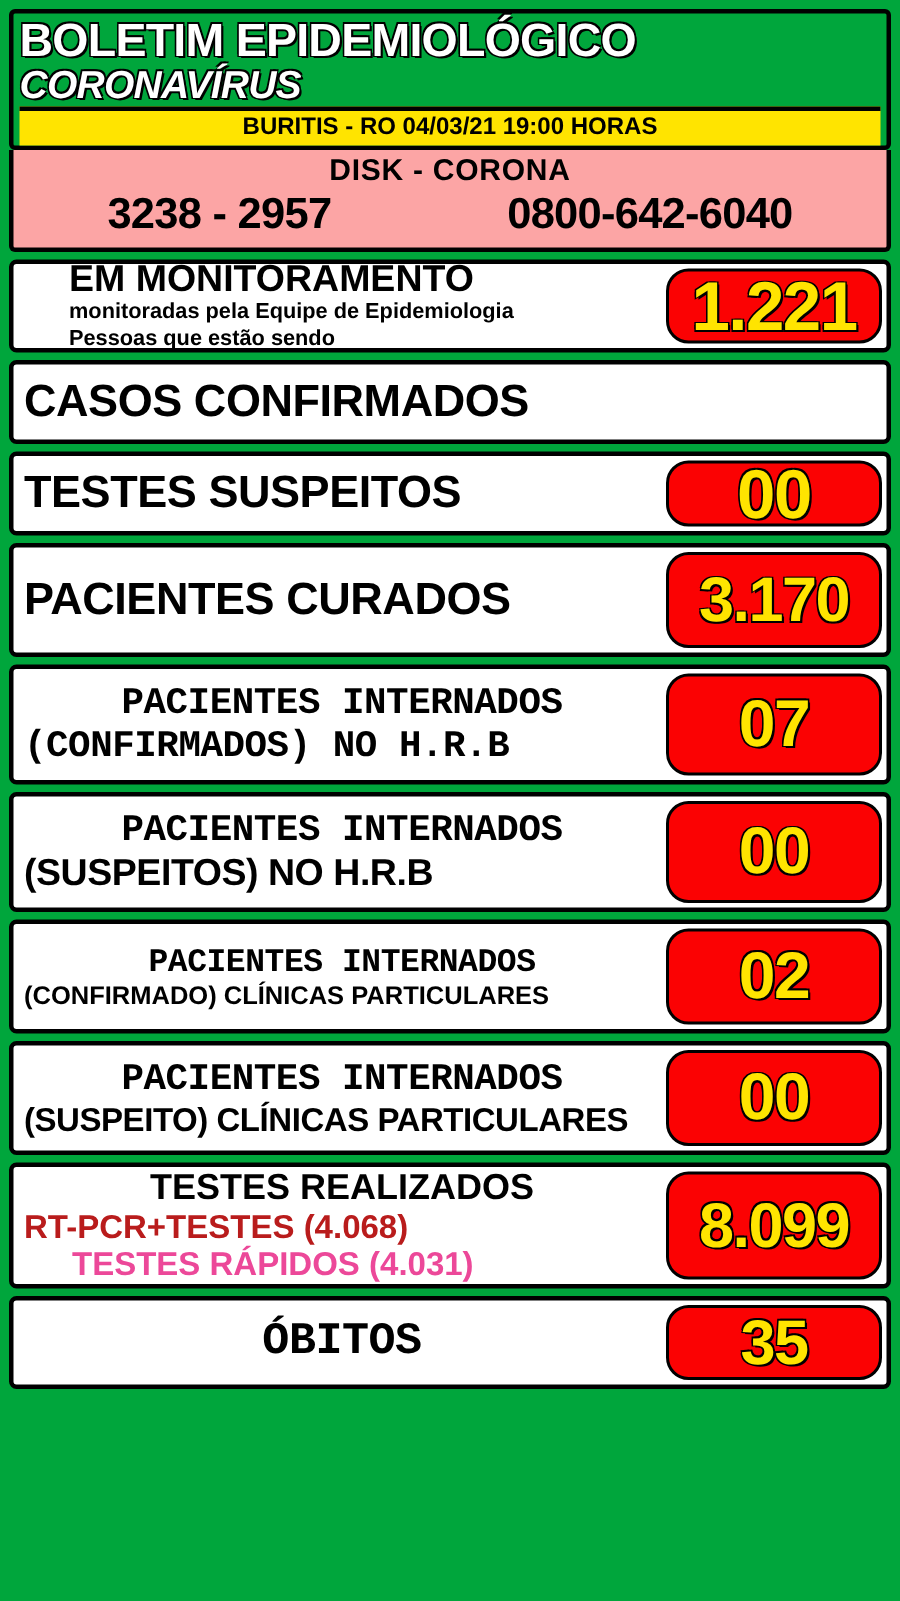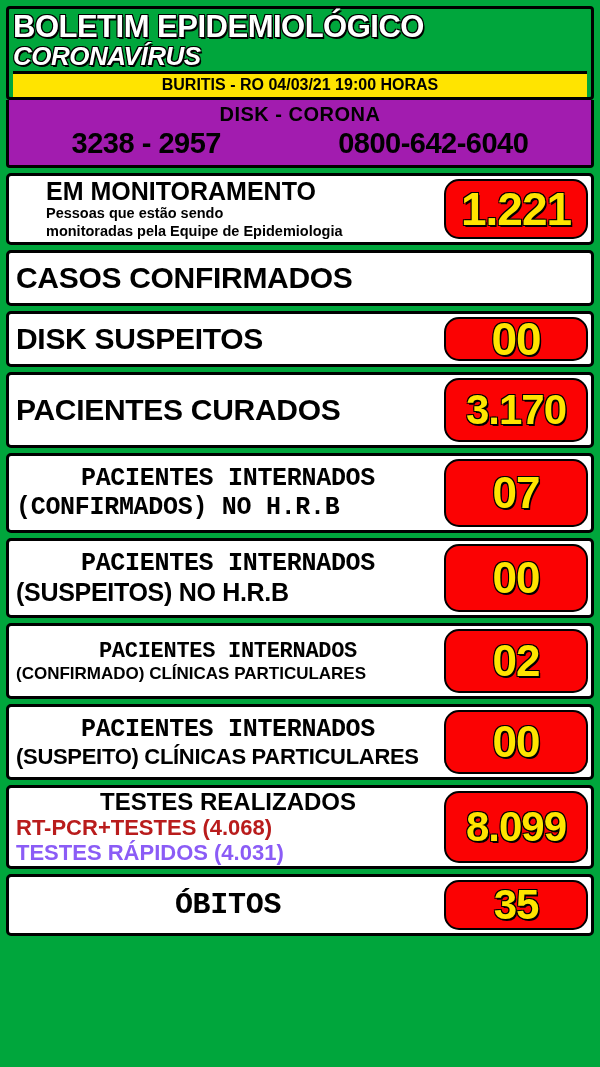--- a/index.html
+++ b/index.html
@@ -53,21 +53,21 @@
     text-align: center;
     font-size: 16px;
     font-weight: bold;
     color: #000;
     padding: 2px 0 3px 0;
     letter-spacing: 0px;
     white-space: nowrap;
   }
   
   .disk-box {
-    background: #a21caf;
+    background: #fca5a5;
     border: 3px solid #000;
     border-top: none;
     border-radius: 0 0 4px 4px;
     padding: 3px 4px 5px 4px;
     margin-bottom: 5px;
   }
   .disk-title {
     text-align: center;
     font-size: 20px;
     font-weight: bold;
@@ -123,42 +123,42 @@
 
   .lbl-xl { font-size: 30px; font-weight: bold; color: #000; letter-spacing: -0.3px; }
   .lbl-l  { font-size: 25px; font-weight: bold; color: #000; letter-spacing: -0.3px; }
   .lbl-m  { font-size: 22px; font-weight: bold; color: #000; letter-spacing: -0.3px; }
   .lbl-s  { font-size: 17px; font-weight: bold; color: #000; }
 
   .center { text-align: center; font-family: Liberation Mono, monospace; }
   .left { text-align: left; }
 
   
-  .row-mon { height: 72px; padding-left: 32px; }
+  .row-mon { height: 62px; padding-left: 32px; }
   .row-mon .label { padding-left: 5px; }
   .mon-title { font-size: 25px; font-weight: bold; color: #000; line-height: 1.05; }
   .mon-sub { font-size: 14.5px; font-weight: bold; color: #000; line-height: 1.25; }
 
   .row-conf { height: 56px; }
   .row-susp { height: 56px; }
   .row-cur  { height: 76px; }
   .row-int1 { height: 80px; }
   .row-int2 { height: 80px; }
   .row-int3 { height: 76px; }
   .row-int4 { height: 76px; }
   .row-test { height: 84px; }
   .row-obt  { height: 62px; }
 
   .row-cur .value { font-size: 42px; }
   .row-test .value { font-size: 42px; }
   .row-obt .value { font-size: 42px; }
 
   .test-l1 { font-size: 24px; font-weight: bold; color: #000; text-align: center; line-height: 1.1; }
   .test-l2 { font-size: 22px; font-weight: bold; color: #b91c1c; text-align: left; line-height: 1.15; }
-  .test-l3 { font-size: 22px; font-weight: bold; color: #8b5cf6; text-align: left; line-height: 1.15; }
+  .test-l3 { font-size: 22px; font-weight: bold; color: #ec4899; text-align: left; line-height: 1.15; margin-left: 32px; }
   .nowrap { white-space: nowrap; }
 </style>
 </head>
 <body>
 
 <div class="poster">
 
   <div class="header">
     <div class="title-main">BOLETIM EPIDEMIOLÓGICO</div>
     <div class="title-sub">CORONAVÍRUS</div>
@@ -171,35 +171,35 @@
       <span>3238 - 2957</span>
       <span>0800-642-6040</span>
     </div>
   </div>
 
   <div class="rows">
 
     <div class="row row-mon">
       <div class="label">
         <div class="mon-title">EM MONITORAMENTO</div>
+        <div class="mon-sub">monitoradas pela Equipe de Epidemiologia</div>
         <div class="mon-sub">Pessoas que estão sendo</div>
-        <div class="mon-sub">monitoradas pela Equipe de Epidemiologia</div>
       </div>
       <div class="value v-lg">1.221</div>
     </div>
 
     <div class="row row-conf">
       <div class="label">
         <div class="lbl-xl nowrap">CASOS CONFIRMADOS</div>
       </div>
     </div>
 
     <div class="row row-susp">
       <div class="label">
-        <div class="lbl-xl nowrap">DISK SUSPEITOS</div>
+        <div class="lbl-xl nowrap">TESTES SUSPEITOS</div>
       </div>
       <div class="value v-lg">00</div>
     </div>
 
     <div class="row row-cur">
       <div class="label">
         <div class="lbl-xl nowrap">PACIENTES CURADOS</div>
       </div>
       <div class="value">3.170</div>
     </div>

